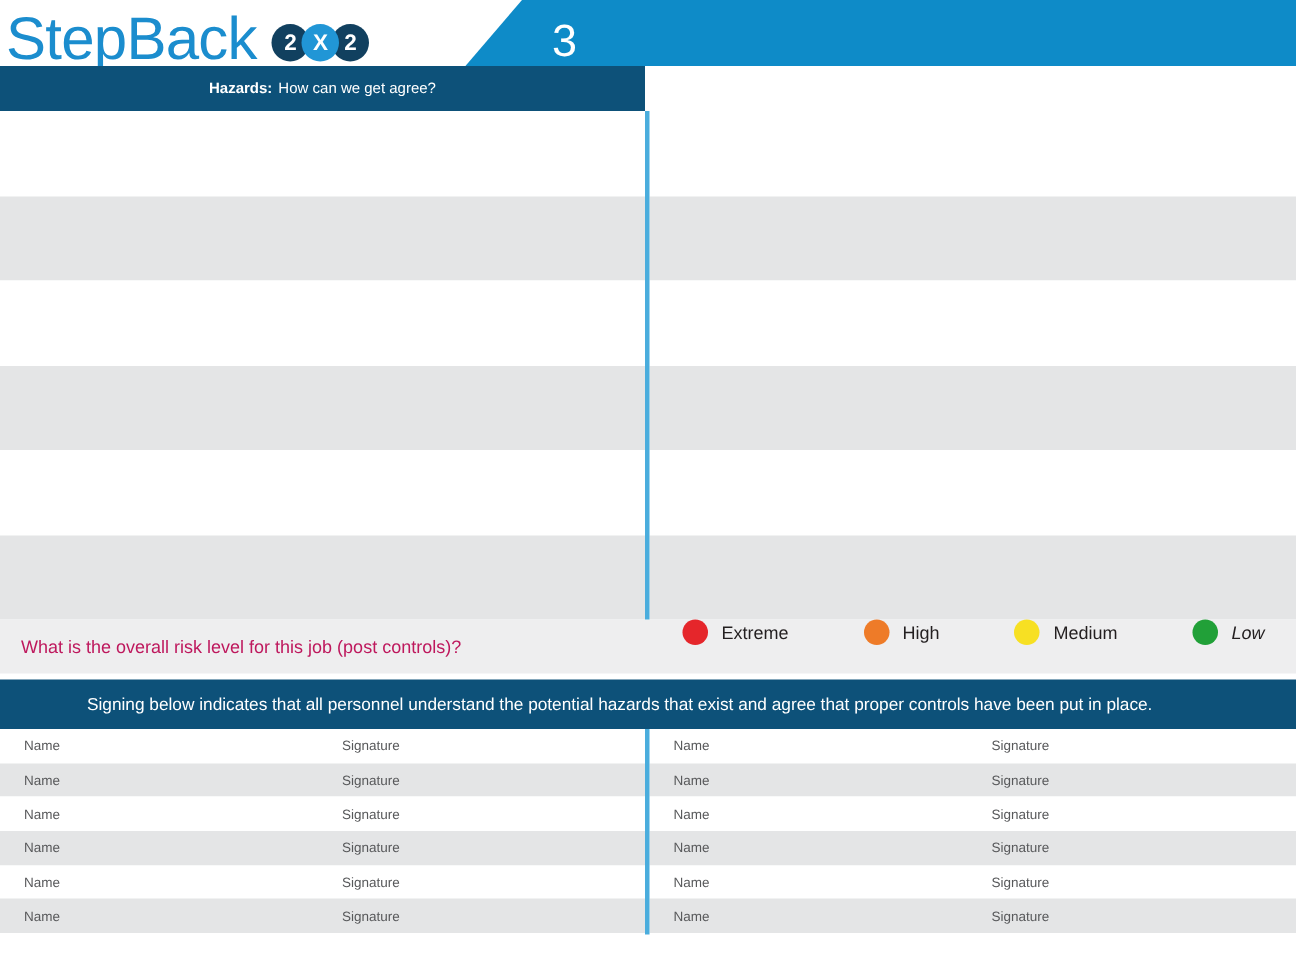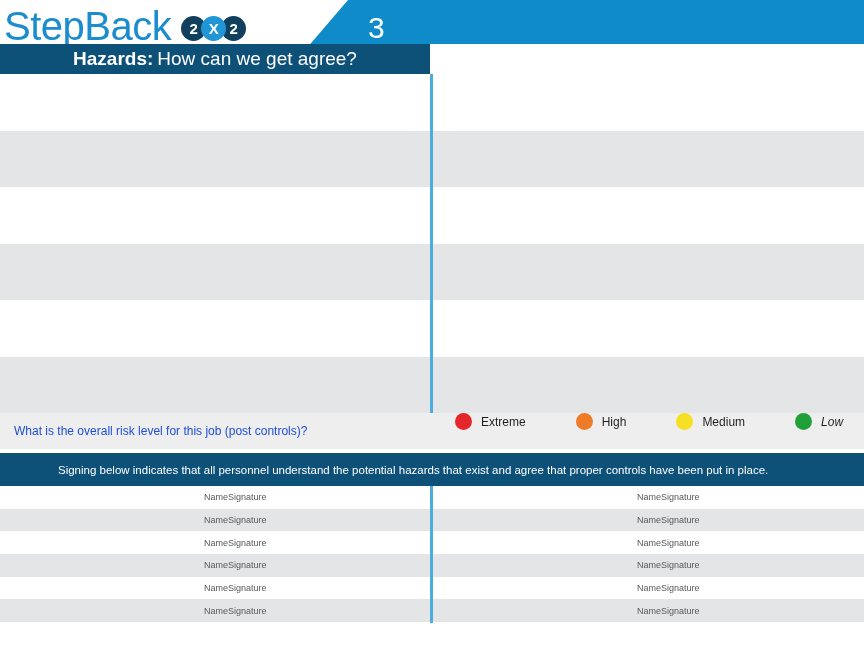--- a/index.html
+++ b/index.html
@@ -92,21 +92,21 @@
   }
 
   
   .col-head-row {
     display: flex;
     height: 30px;
   }
   .col-head {
     background: #0d5179;
     color: #ffffff;
-    font-size: 19px;
+    font-size: 10px;
     display: flex;
     align-items: center;
     justify-content: center;
     height: 30px;
   }
   .col-head.left { width: 430px; }
   .col-head.right { flex: 1 1 auto; margin-left: 3px; }
   .col-head b { font-weight: 700; margin-right: 4px; }
   .col-head span { font-weight: 400; }
 
@@ -140,21 +140,21 @@
   
   .risk-strip {
     height: 36px;
     background: #eeeeef;
     display: flex;
     align-items: center;
     position: relative;
   }
   .risk-question {
     font-size: 12px;
-    color: #1d4ed8;
+    color: #be185d;
     margin-left: 14px;
   }
   .risk-legend {
     position: absolute;
     left: 455px;
     top: 0;
     height: 36px;
     display: flex;
     align-items: flex-start;
   }
@@ -187,21 +187,20 @@
   .sign-banner-text {
     color: #ffffff;
     font-size: 11.5px;
     margin-left: 12px;
     font-weight: 400;
   }
 
   
   .sig-area {
     position: relative;
-    text-align: right;
   }
   .sig-row {
     display: flex;
     height: 22.7px;
   }
   .sig-half {
     display: flex;
     align-items: center;
     height: 100%;
     position: relative;

